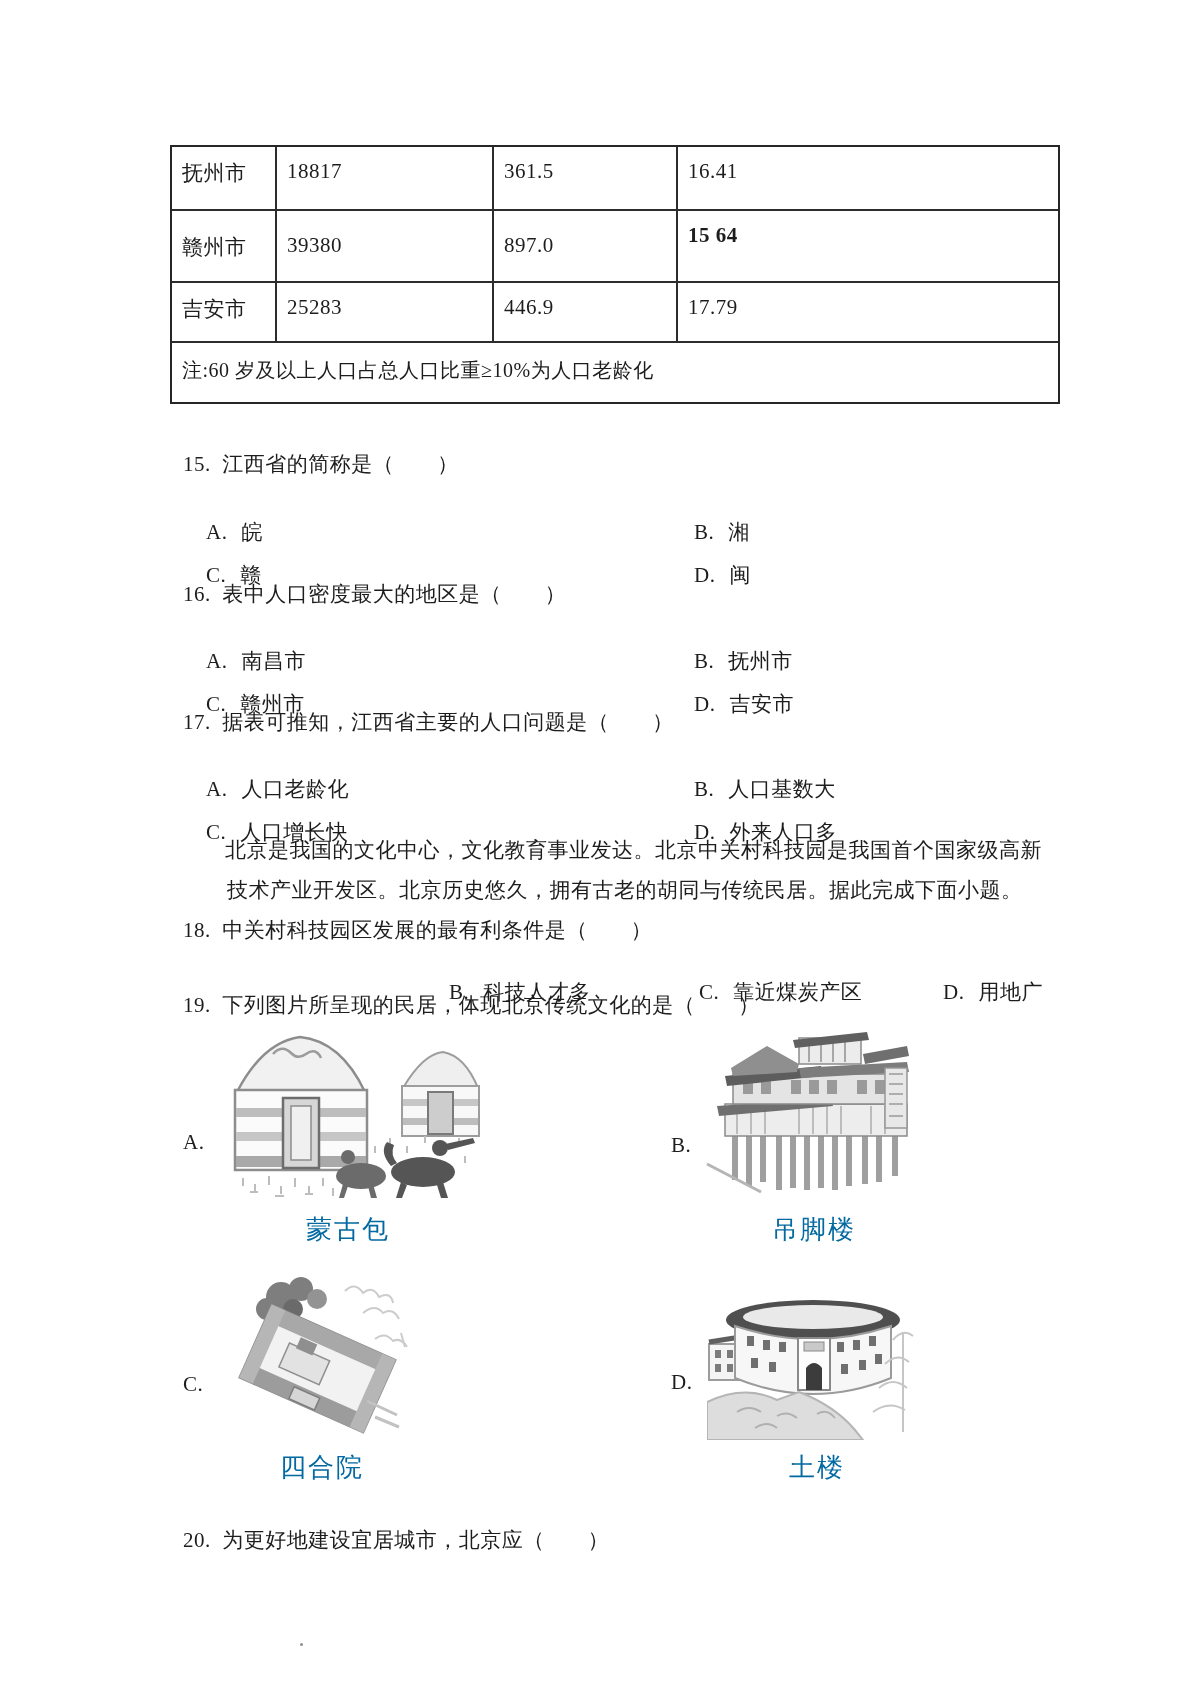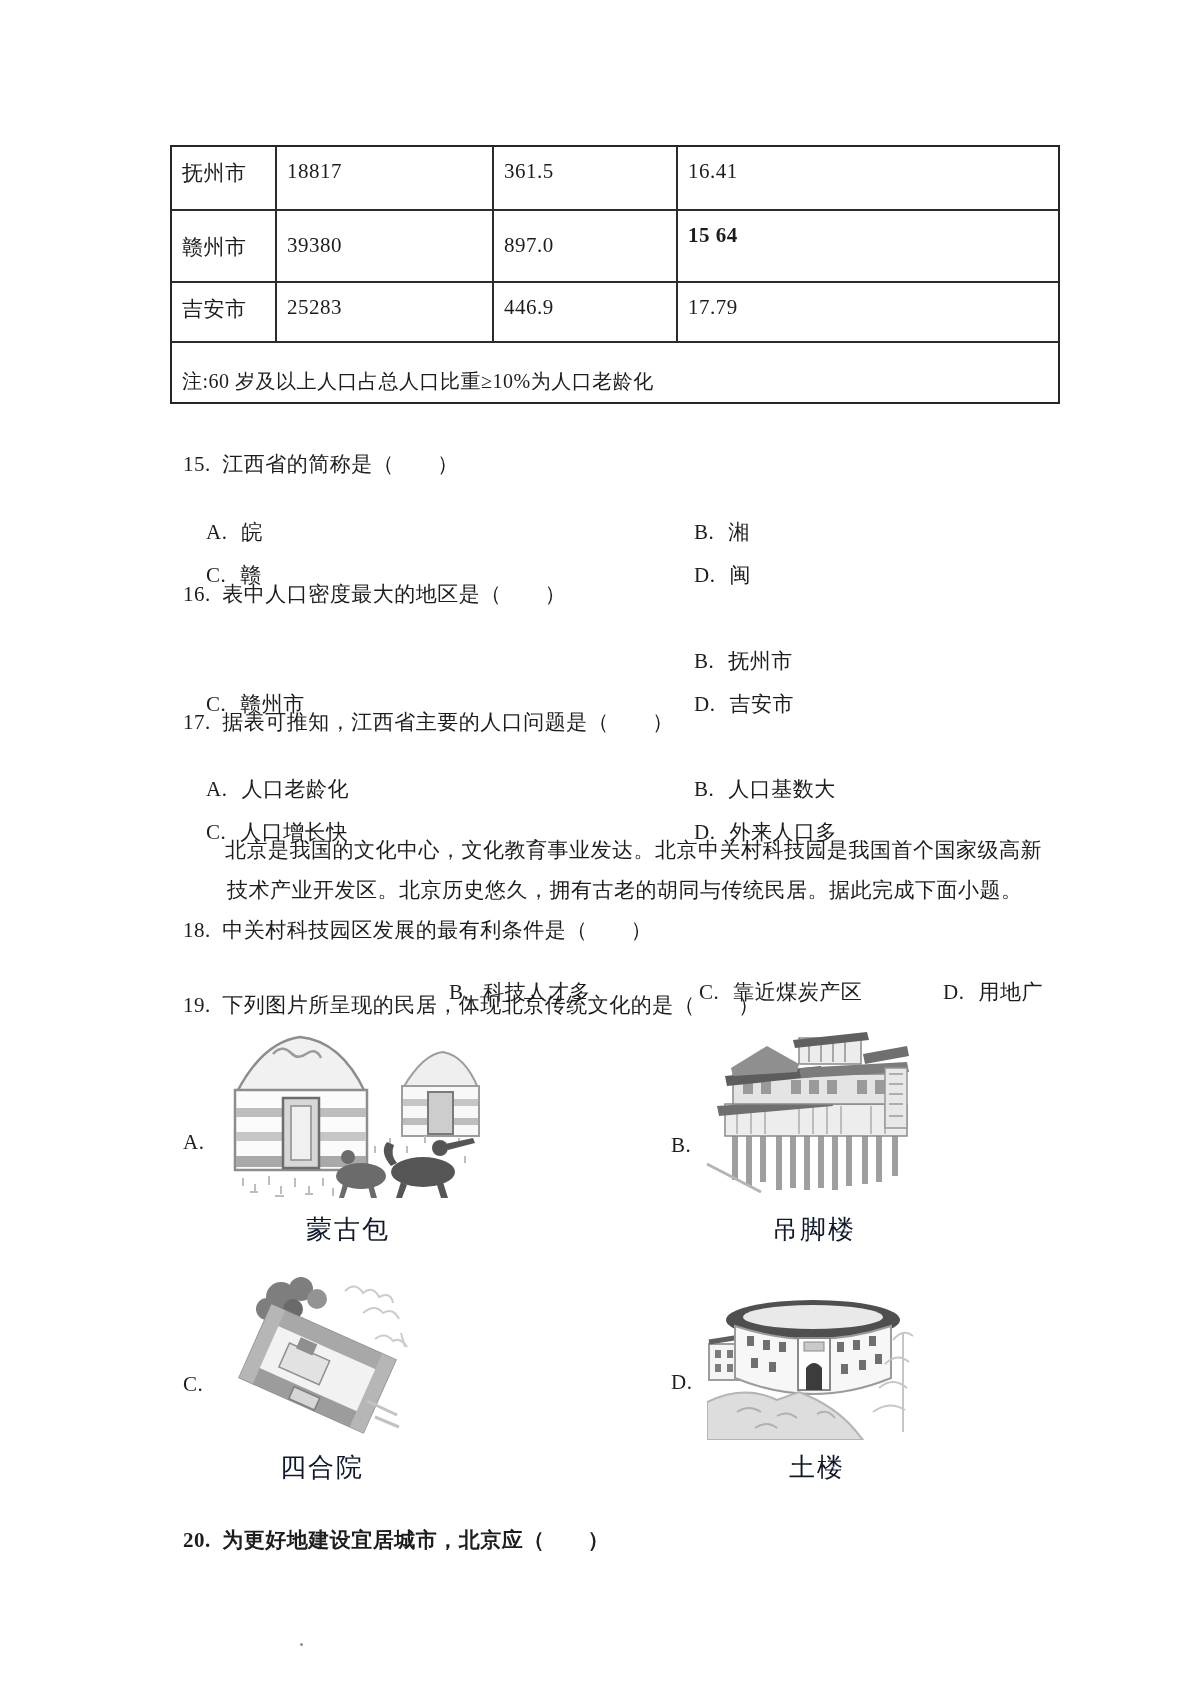--- a/index.html
+++ b/index.html
@@ -35,27 +35,27 @@
   .c1{width:103px;}
   .c2{width:217px;}
   .c3{width:184px;}
   .c4{width:382px;}
   .r1{height:62px;}  .r1 .t-c{padding-top:12px;}
   .r2{height:72px;}  .r2 .t-c{padding-top:22px;}
   .r2 .c4{padding-top:12px;font-weight:bold;}
   .r3{height:60px;}  .r3 .t-c{padding-top:12px;}
   .t-note{
     height:61px;border-top:2px solid #2c2c2c;box-sizing:border-box;
-    font-size:20px;padding:25px 0 0 10px;letter-spacing:0.5px;white-space:pre;
+    font-size:20px;padding:14px 0 0 10px;letter-spacing:0.5px;white-space:pre;
   }
   
   .fig{position:absolute;}
   .fig svg{display:block;}
   .caption{
-    position:absolute;font-size:26px;letter-spacing:2px;color:#0f172a;
+    position:absolute;font-size:26px;letter-spacing:2px;color:#0369a1;
     transform:translateX(-50%);white-space:pre;
   }
   .ink-dot{
     position:absolute;left:300px;top:1643px;width:3px;height:3px;
     background:#8f8f8f;border-radius:50%;
   }
 </style>
 </head>
 <body>
 
@@ -91,20 +91,23 @@
     <span class="lbl">B.</span><span>湘</span>
   </div>
   <div class="line opt" style="left:183px;top:539px;">
     <span class="lbl">C.</span><span>赣</span>
   </div>
   <div class="line opt" style="left:671px;top:539px;">
     <span class="lbl">D.</span><span>闽</span>
   </div>
 
   <div class="line" style="left:183px;top:582px;">16.  表中人口密度最大的地区是（　　）</div>
+  <div class="line opt" style="left:183px;top:625px;">
+    <span class="lbl">A.</span><span>南昌市</span>
+  </div>
   <div class="line opt" style="left:671px;top:625px;">
     <span class="lbl">B.</span><span>抚州市</span>
   </div>
   <div class="line opt" style="left:183px;top:668px;">
     <span class="lbl">C.</span><span>赣州市</span>
   </div>
   <div class="line opt" style="left:671px;top:668px;">
     <span class="lbl">D.</span><span>吉安市</span>
   </div>
 
@@ -289,16 +292,16 @@
       <path d="M0,160 L0,122 Q38,104 70,120 L92,112 Q128,126 148,150 L156,160 Z" fill="#dddddd" stroke="#b5b5b5" stroke-width="2"></path>
       <path d="M30,132 q12,-8 24,0 M70,136 q10,-6 20,2 M110,134 q10,-6 18,4 M48,148 q12,-8 22,0" stroke="#b0b0b0" stroke-width="2" fill="none"></path>
       <g stroke="#c6c6c6" stroke-width="2" fill="none">
         <path d="M186,60 q10,-12 20,-4 M178,84 q12,-12 24,-2 M172,108 q14,-12 28,0 M166,132 q16,-12 32,-2"></path>
         <path d="M196,52 l0,100"></path>
       </g>
     </svg>
   </div>
   <div class="caption" style="left:817px;top:1450px;">土楼</div>
 
-  <div class="line" style="left:183px;top:1528px;font-weight:bold;">20.  为更好地建设宜居城市，北京应（　　）</div>
+  <div class="line" style="left:183px;top:1528px;">20.  为更好地建设宜居城市，北京应（　　）</div>
 
   <div class="ink-dot"></div>
 </div>
 
 </body></html>

